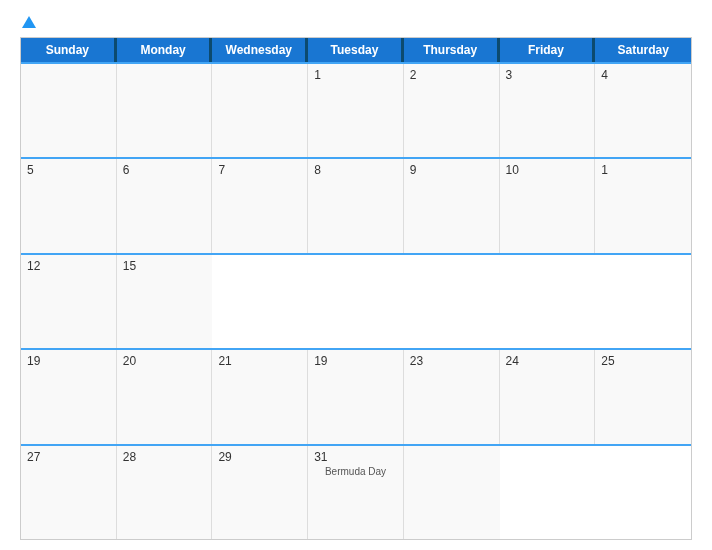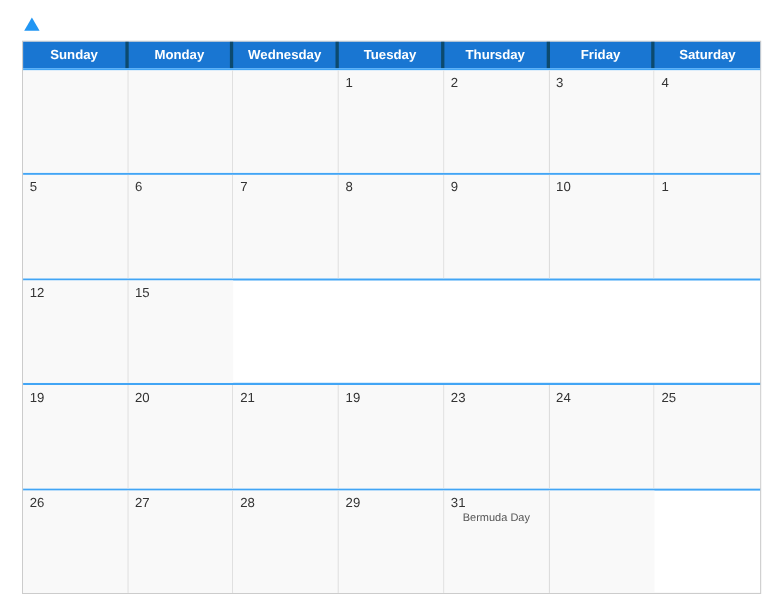--- a/index.html
+++ b/index.html
@@ -243,23 +243,20 @@
           </div>
           <div class="cal-cell">
             <span class="day-number">24</span>
           </div>
           <div class="cal-cell">
             <span class="day-number">25</span>
           </div>
         </div>
         <div class="cal-week">
           <div class="cal-cell">
-            <span class="day-number">26</span>
-          </div>
-          <div class="cal-cell">
             <span class="day-number">27</span>
           </div>
           <div class="cal-cell">
             <span class="day-number">28</span>
           </div>
           <div class="cal-cell">
             <span class="day-number">29</span>
           </div>
           <div class="cal-cell">
             <span class="day-number">31</span>

